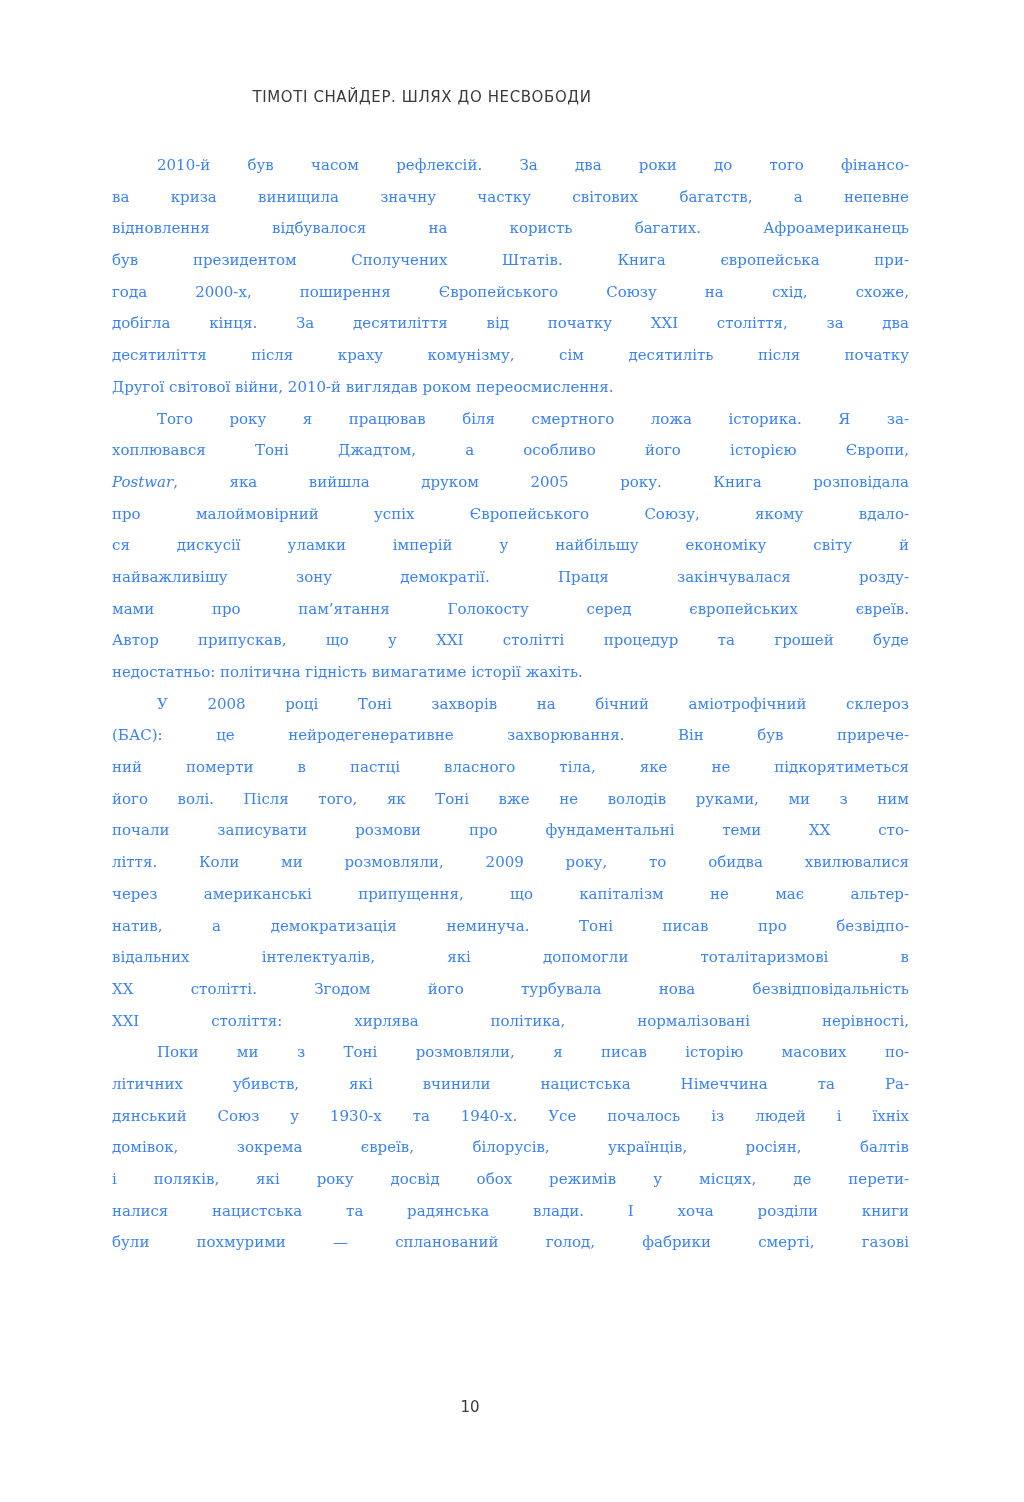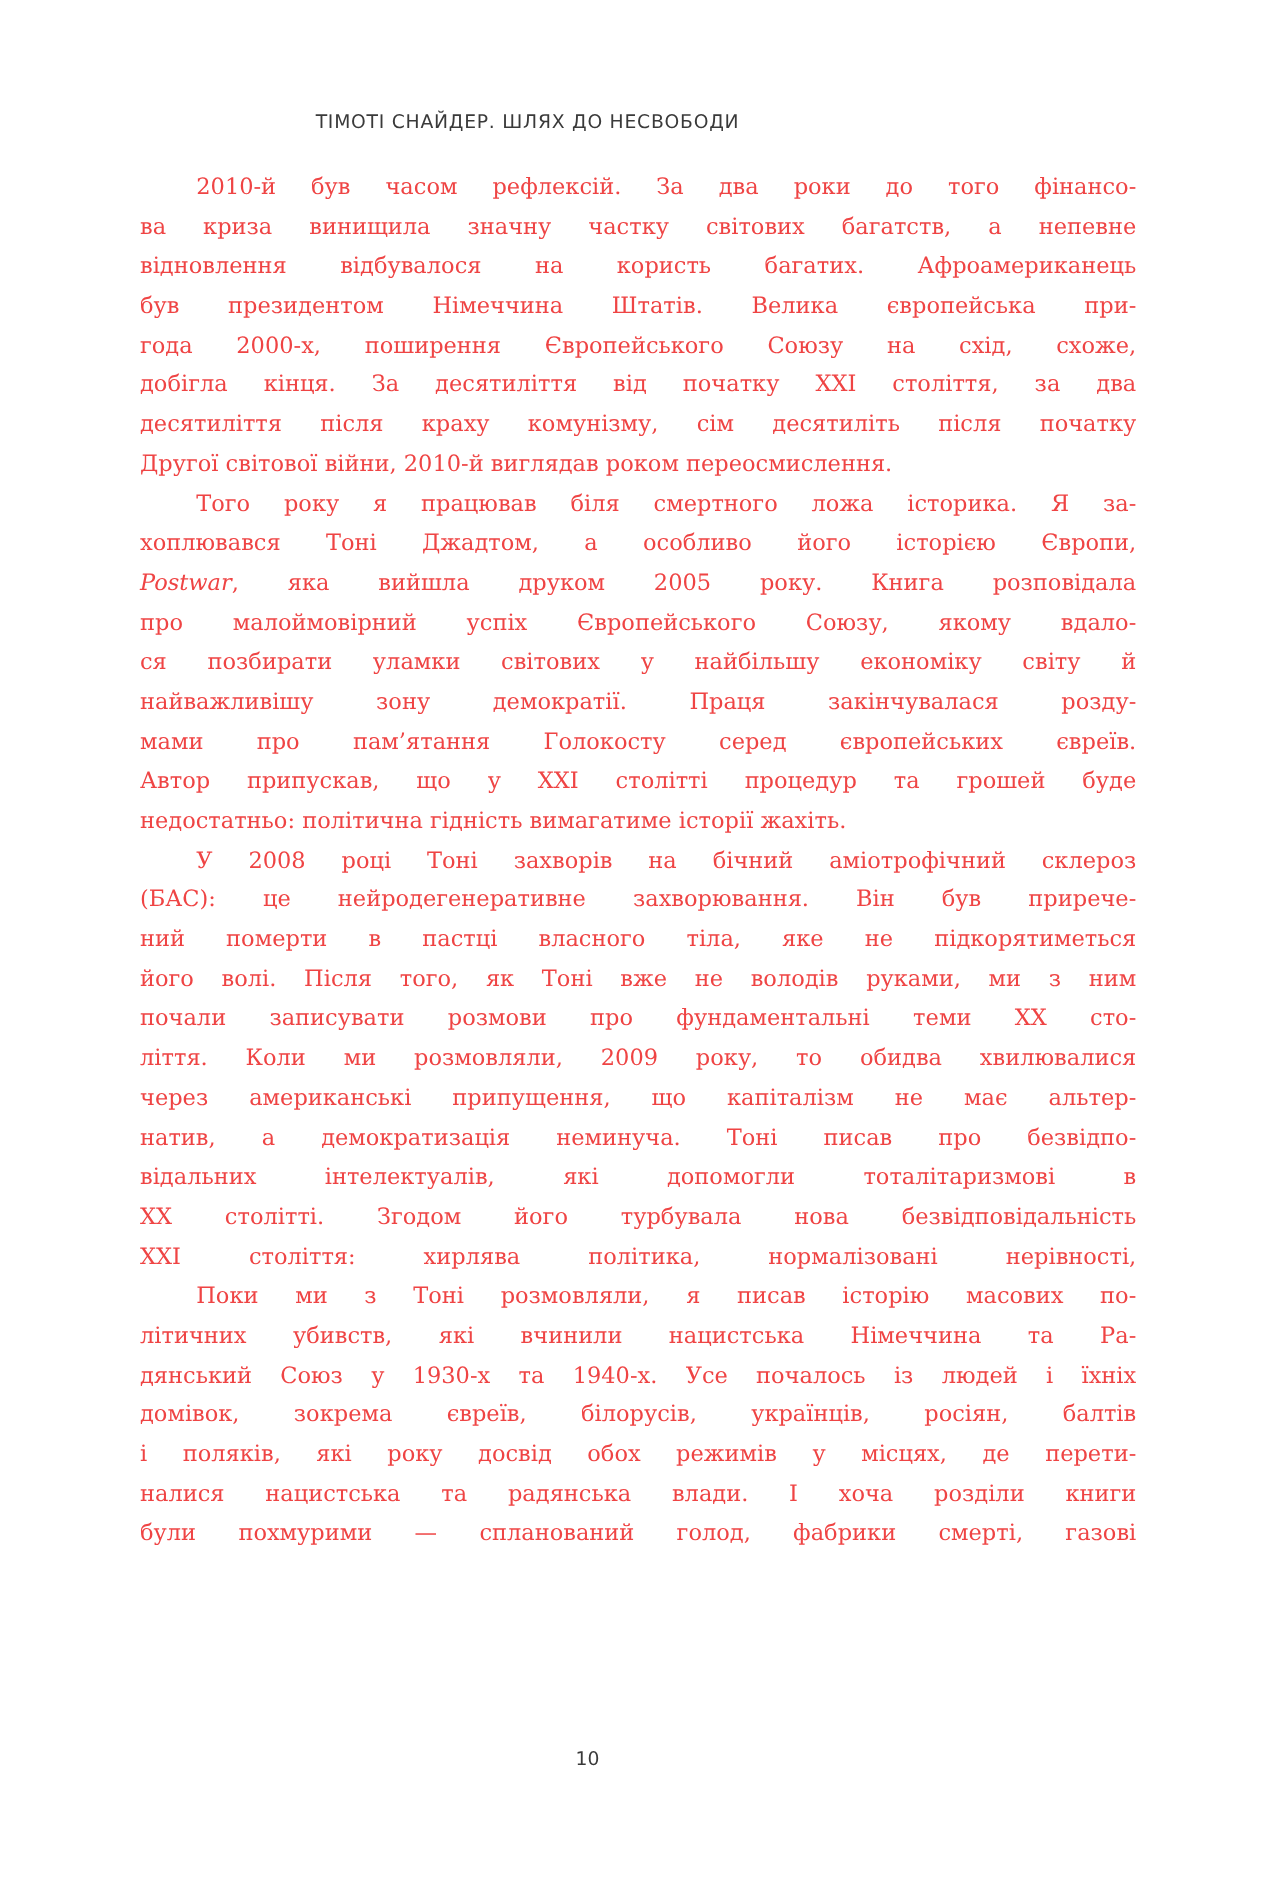--- a/index.html
+++ b/index.html
@@ -16,27 +16,27 @@
     left: 0;
     width: 844px;
     text-align: center;
     font-family: "DejaVu Sans", sans-serif;
     font-size: 15px;
     letter-spacing: 0.6px;
     color: #3a3a3a;
   }
   .text-block {
     position: absolute;
-    top: 134px;
+    top: 150px;
     left: 112px;
     width: 797px;
     font-family: "DejaVu Serif", serif;
-    font-size: 18px;
+    font-size: 15px;
     line-height: 31.7px;
-    color: #ef4444;
+    color: #3b82f6;
   }
   .line {
     display: block;
     white-space: nowrap;
     text-align: justify;
     text-align-last: justify;
     height: 31.7px;
   }
   .line.last { text-align-last: left; }
   .line.indent { padding-left: 45px; }
@@ -56,33 +56,33 @@
 <body>
 
 <div class="running-head">ТІМОТІ СНАЙДЕР. ШЛЯХ ДО НЕСВОБОДИ</div>
 
 <div class="text-block">
 
   <div>
     <span class="line indent">2010-й був часом рефлексій. За два роки до того фінансо-</span>
     <span class="line">ва криза винищила значну частку світових багатств, а непевне</span>
     <span class="line">відновлення відбувалося на користь багатих. Афроамериканець</span>
-    <span class="line">був президентом Німеччина Штатів. Велика європейська при-</span>
+    <span class="line">був президентом Сполучених Штатів. Книга європейська при-</span>
     <span class="line">года 2000-х, поширення Європейського Союзу на схід, схоже,</span>
     <span class="line">добігла кінця. За десятиліття від початку XXI століття, за два</span>
     <span class="line">десятиліття після краху комунізму, сім десятиліть після початку</span>
     <span class="line last">Другої світової війни, 2010-й виглядав роком переосмислення.</span>
   </div>
 
   <div>
     <span class="line indent">Того року я працював біля смертного ложа історика. Я за-</span>
     <span class="line">хоплювався Тоні Джадтом, а особливо його історією Європи,</span>
     <span class="line"><em>Postwar</em>, яка вийшла друком 2005 року. Книга розповідала</span>
     <span class="line">про малоймовірний успіх Європейського Союзу, якому вдало-</span>
-    <span class="line">ся позбирати уламки світових у найбільшу економіку світу й</span>
+    <span class="line">ся дискусії уламки імперій у найбільшу економіку світу й</span>
     <span class="line">найважливішу зону демократії. Праця закінчувалася розду-</span>
     <span class="line">мами про пам’ятання Голокосту серед європейських євреїв.</span>
     <span class="line">Автор припускав, що у XXI столітті процедур та грошей буде</span>
     <span class="line last">недостатньо: політична гідність вимагатиме історії жахіть.</span>
   </div>
 
   <div>
     <span class="line indent">У 2008 році Тоні захворів на бічний аміотрофічний склероз</span>
     <span class="line">(БАС): це нейродегенеративне захворювання. Він був прирече-</span>
     <span class="line">ний померти в пастці власного тіла, яке не підкорятиметься</span>

